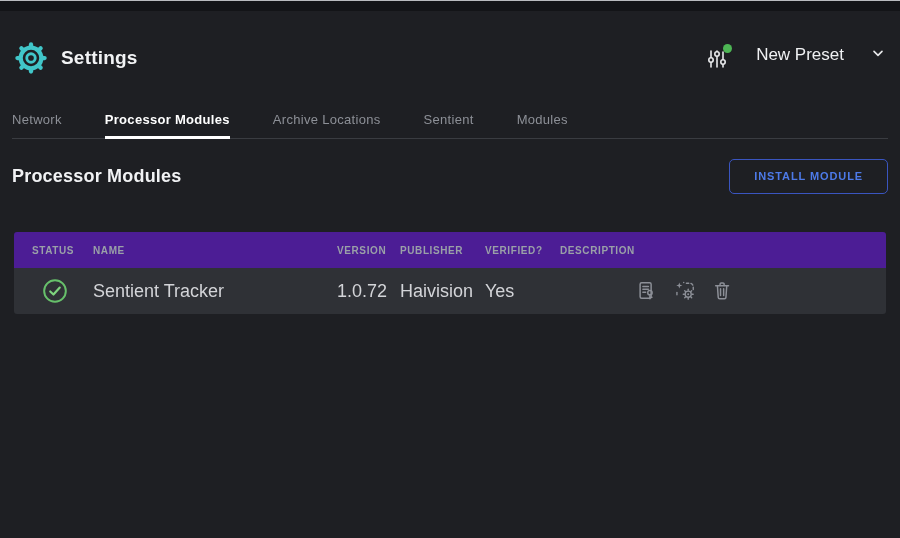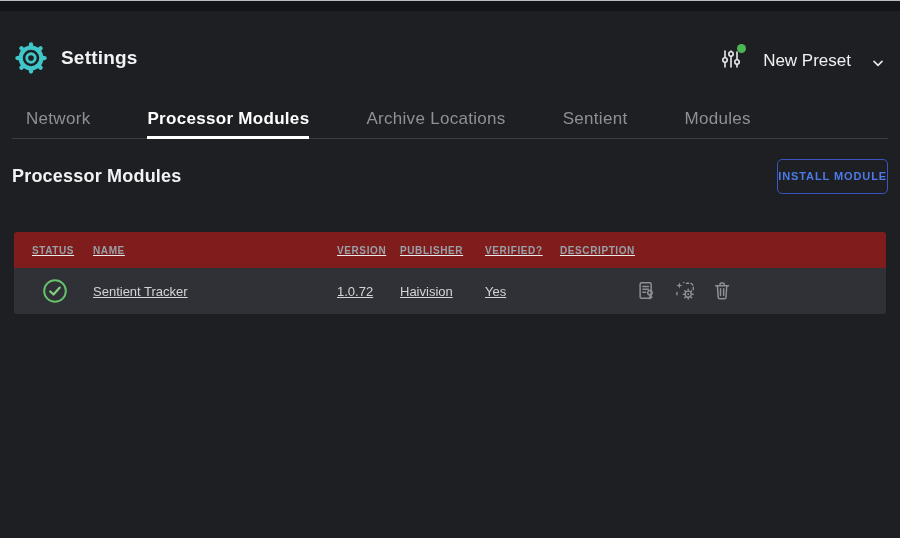--- a/index.html
+++ b/index.html
@@ -15,68 +15,68 @@
   .top-strip { position: absolute; top: 1px; left: 0; width: 900px; height: 10px; background: #131417; }
 
   
   .app-header {
     position: absolute; top: 38px; left: 14px; right: 14px; height: 40px;
     display: flex; align-items: center;
   }
   .app-header .gear-wrap { width: 34px; height: 34px; margin-right: 13px; }
   .app-title { font-size: 19px; font-weight: 700; color: #f2f3f5; letter-spacing: 0.2px; text-align: right; }
   .preset-control {
-    margin-left: auto; display: flex; align-items: flex-end; gap: 19px; cursor: pointer;
+    margin-left: auto; display: flex; align-items: flex-start; gap: 26px; cursor: pointer;
   }
   .preset-label { font-size: 17px; color: #f0f1f3; }
   .preset-icon-wrap { position: relative; width: 24px; height: 26px; }
   .preset-dot {
     position: absolute; top: -1px; right: -2px; width: 9px; height: 9px;
     border-radius: 50%; background: #4db654;
   }
 
   
   .tab-bar {
     position: absolute; top: 100px; left: 12px; right: 12px; height: 39px;
     display: flex; gap: 43px; border-bottom: 1px solid #3a3c41;
   }
   .tab {
     position: relative; display: flex; align-items: center; height: 100%;
-    font-size: 17px; color: #8d9097; letter-spacing: 0.3px; cursor: pointer; white-space: nowrap; margin-left: 14px;
+    font-size: 13px; color: #8d9097; letter-spacing: 0.3px; cursor: pointer; white-space: nowrap;
   }
   .tab.active { color: #ffffff; font-weight: 700; }
   .tab.active::after {
     content: ""; position: absolute; left: 0; right: 0; bottom: -1px; height: 3px; background: #ffffff;
   }
 
   
   .section-head {
     position: absolute; top: 158px; left: 12px; right: 12px; height: 36px;
     display: flex; align-items: center;
   }
   .section-title { font-size: 18px; font-weight: 700; color: #f1f2f4; letter-spacing: 0.2px; }
   .install-btn {
-    margin-left: auto; height: 35px; padding: 0 0;
+    margin-left: auto; height: 35px; padding: 0 24px;
     background: transparent; border: 1px solid #3a55c0; border-radius: 5px;
     color: #4d7ae8; font-family: "Liberation Sans", sans-serif;
     font-size: 11px; font-weight: 700; letter-spacing: 0.9px; cursor: pointer;
   }
 
   
   .module-table {
     position: absolute; top: 232px; left: 14px; right: 14px;
     border-radius: 3px; overflow: hidden;
   }
   .t-row { display: grid; grid-template-columns: 79px 244px 63px 85px 75px 1fr 136px; align-items: center; }
-  .t-head { height: 36px; background: #7f1d1d; text-decoration: underline; }
+  .t-head { height: 36px; background: #4c1d95; }
   .t-head .cell {
     font-size: 10px; font-weight: 700; letter-spacing: 0.6px; color: #9aa0a8; white-space: nowrap;
   }
   .t-body { height: 46px; background: #2f3136; }
-  .t-body .cell { font-size: 13px; color: #d3d4d8; white-space: nowrap; overflow: hidden; text-decoration: underline; }
+  .t-body .cell { font-size: 18px; color: #d3d4d8; white-space: nowrap; overflow: hidden; }
   .cell.first { padding-left: 18px; }
   .status-cell { display: flex; align-items: center; padding-left: 28px; }
   .actions-cell { display: flex; align-items: center; justify-content: flex-end; gap: 16px; padding-right: 16px; }
   .action-icon { width: 22px; height: 22px; cursor: pointer; display: block; }
   svg { display: block; }
 </style>
 </head>
 <body>
 
 <div class="top-edge"></div>

